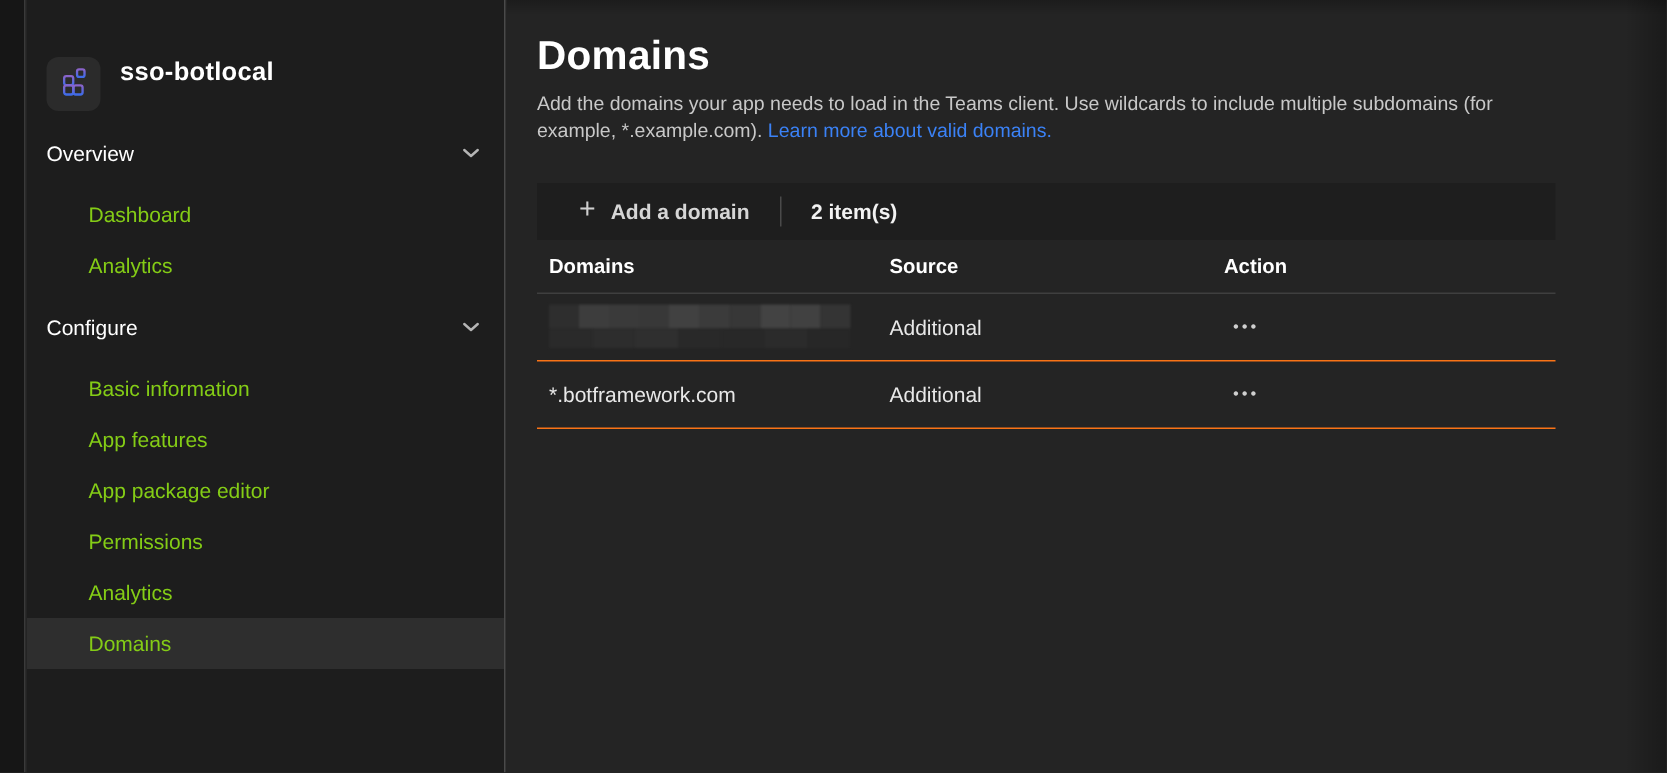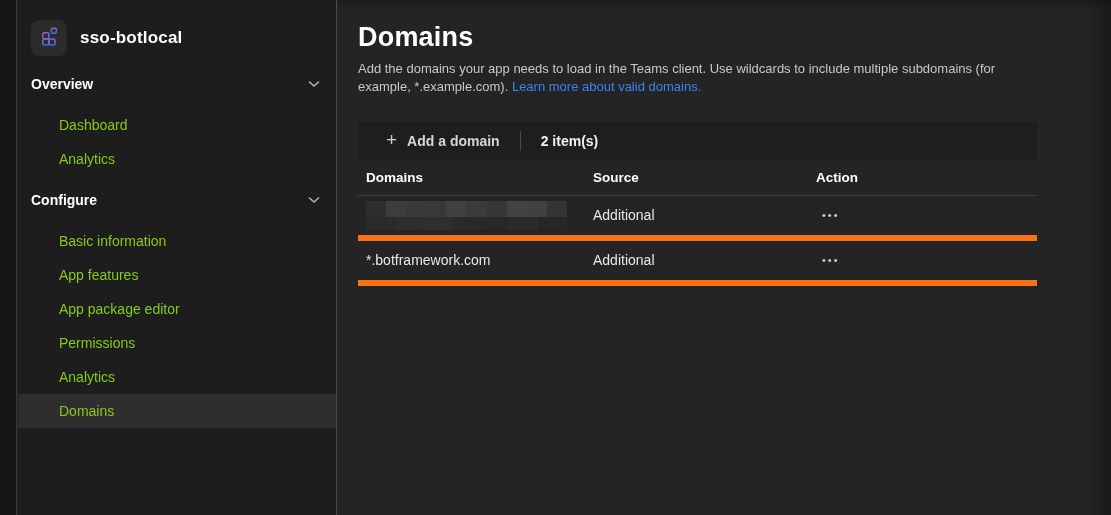--- a/index.html
+++ b/index.html
@@ -19,40 +19,40 @@
   }
 
   
   .sidebar {
     position: absolute; left: 18px; top: 0; bottom: 0; width: 319px;
     background: #1d1d1d;
     border-right: 1px solid #4a4a4a;
     overflow: hidden;
   }
   .app-header {
-    display: flex; align-items: center;
-    padding: 20px 0 0 13px;
+    display: flex; align-items: flex-start;
+    padding: 38px 0 0 13px;
     margin-bottom: 11px;
   }
   .app-icon-tile {
     width: 36px; height: 36px; border-radius: 8px;
     background: #2b2b2b;
     display: flex; align-items: center; justify-content: center;
     flex: 0 0 auto;
   }
   .app-title {
     margin-left: 13px;
     font-size: 17px; font-weight: 700; color: #ffffff;
     letter-spacing: 0.2px;
   }
   .nav-section-header {
     height: 34px; margin: 7px 0;
     display: flex; align-items: center; justify-content: space-between;
     padding: 0 16px 0 13px;
-    font-size: 14px; font-weight: 700; color: #ffffff;
+    font-size: 14px; font-weight: 400; color: #ffffff;
     cursor: pointer;
   }
   .nav-item {
     height: 34px;
     display: flex; align-items: center;
     padding-left: 41px;
     font-size: 14px; font-weight: 400; color: #84cc16;
     cursor: pointer;
   }
   .nav-item.selected { background: #2e2e2e; }
@@ -110,21 +110,21 @@
 
   .domain-table { width: 679px; }
   .t-row {
     display: grid;
     grid-template-columns: 227px 223px 1fr;
     align-items: center;
     padding-left: 8px;
   }
   .t-head { height: 36px; border-bottom: 1px solid #3f3f3f; }
   .t-head .t-cell { font-size: 13.5px; font-weight: 600; color: #ffffff; }
-  .t-body-row { height: 45px; border-bottom: 6px solid #f97316; }
+  .t-body-row { height: 45px; border-bottom: 1px solid #f97316; }
   .t-cell { font-size: 14px; color: #e8e8e8; }
   .more-btn {
     background: none; border: none; cursor: pointer;
     color: #cfcfcf; font-size: 11px; letter-spacing: 2px;
     padding: 4px 6px; line-height: 1;
   }
 
   
   .redacted { width: 201px; filter: blur(0.6px); }
   .redacted .mrow { display: flex; }

